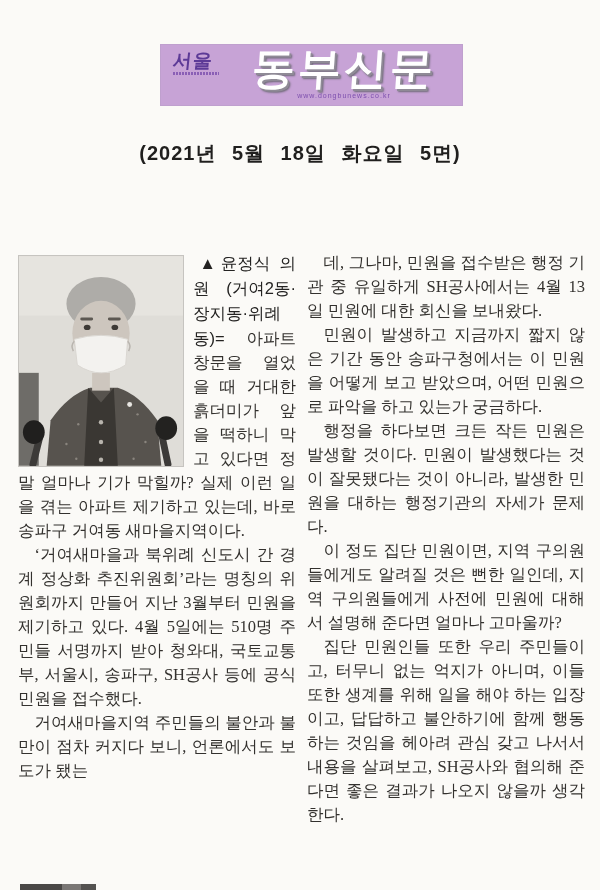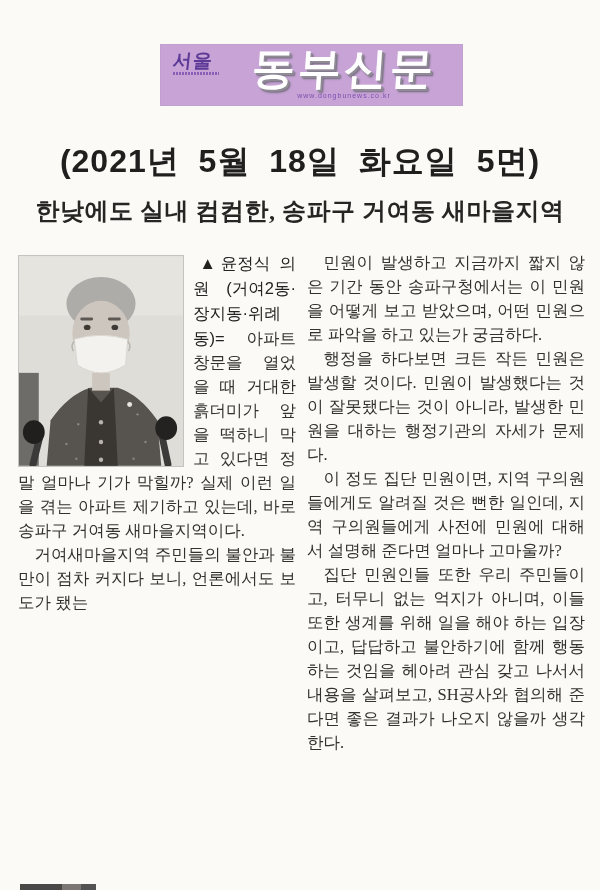--- a/index.html
+++ b/index.html
@@ -33,21 +33,21 @@
     white-space:nowrap;
   }
   .mast-site {
     font-family:"Liberation Sans","DejaVu Sans",sans-serif;
     font-size:7px; line-height:8px; color:#7d4fae; letter-spacing:1px; margin-top:1px;
   }
   
   .dateline {
     position:absolute; top:140px; left:0; width:100%; text-align:center;
     font-family:"Liberation Sans","DejaVu Sans",sans-serif; font-weight:bold;
-    font-size:32px; letter-spacing:1px; word-spacing:9px; color:#201f1e;
+    font-size:20px; letter-spacing:1px; word-spacing:9px; color:#201f1e;
   }
   .headline {
     position:absolute; top:195px; left:0; width:100%; text-align:center;
     margin:0; font-family:"Liberation Serif","DejaVu Serif",serif;
     font-size:24px; font-weight:600; letter-spacing:0.5px; color:#272523;
   }
   
   .columns {
     position:absolute; top:251px; left:18px; width:567px;
     display:flex; gap:11px;
@@ -85,21 +85,20 @@
       <div class="mast-smallprint"></div>
     </div>
     <div class="mast-main">
       <div class="mast-title">동부신문</div>
       <div class="mast-site">www.dongbunews.co.kr</div>
     </div>
   </div>
 
   <div class="dateline">(2021년 5월 18일 화요일 5면)</div>
 
-  <h1 class="headline">한낮에도 실내 컴컴한, 송파구 거여동 새마을지역</h1>
 
   <div class="columns">
 
     <div class="col">
       <div class="photo">
         <svg viewBox="0 0 166 212" xmlns="http://www.w3.org/2000/svg">
           <rect width="166" height="212" fill="#dfddd8"></rect>
           <rect x="0" y="0" width="166" height="60" fill="#e6e4df"></rect>
           <rect x="0" y="118" width="20" height="94" fill="#6e6c68"></rect>
           <g>
@@ -128,24 +127,26 @@
           </g>
           <g>
             <rect x="14" y="180" width="7" height="34" rx="3" fill="#3c3a38" transform="rotate(14 17 197)"></rect>
             <ellipse cx="15" cy="178" rx="11" ry="12" fill="#201f1e"></ellipse>
             <rect x="144" y="176" width="7" height="38" rx="3" fill="#3c3a38" transform="rotate(-12 147 195)"></rect>
             <ellipse cx="149" cy="174" rx="11" ry="12" fill="#232220"></ellipse>
           </g>
         </svg>
       </div>
       <p class="para lead"><span class="byline">▲윤정식 의원 (거여2동·장지동·위례동)=</span><span> 아파트 창문을 열었을 때 거대한 흙더미가 앞을 떡하니 막고 있다면 정말 얼마나 기가 막힐까? 실제 이런 일을 겪는 아파트 제기하고 있는데, 바로 송파구 거여동 새마을지역이다.</span></p>
+      <p class="para">‘거여새마을과 북위례 신도시 간 경계 정상화 추진위원회’라는 명칭의 위원회까지 만들어 지난 3월부터 민원을 제기하고 있다. 4월 5일에는 510명 주민들 서명까지 받아 청와대, 국토교통부, 서울시, 송파구, SH공사 등에 공식 민원을 접수했다.</p>
       <p class="para">거여새마을지역 주민들의 불안과 불만이 점차 커지다 보니, 언론에서도 보도가 됐는</p>
     </div>
 
     <div class="col">
+      <p class="para">데, 그나마, 민원을 접수받은 행정 기관 중 유일하게 SH공사에서는 4월 13일 민원에 대한 회신을 보내왔다.</p>
       <p class="para">민원이 발생하고 지금까지 짧지 않은 기간 동안 송파구청에서는 이 민원을 어떻게 보고 받았으며, 어떤 민원으로 파악을 하고 있는가 궁금하다.</p>
       <p class="para">행정을 하다보면 크든 작든 민원은 발생할 것이다. 민원이 발생했다는 것이 잘못됐다는 것이 아니라, 발생한 민원을 대하는 행정기관의 자세가 문제다.</p>
       <p class="para">이 정도 집단 민원이면, 지역 구의원들에게도 알려질 것은 뻔한 일인데, 지역 구의원들에게 사전에 민원에 대해서 설명해 준다면 얼마나 고마울까?</p>
       <p class="para">집단 민원인들 또한 우리 주민들이고, 터무니 없는 억지가 아니며, 이들 또한 생계를 위해 일을 해야 하는 입장이고, 답답하고 불안하기에 함께 행동하는 것임을 헤아려 관심 갖고 나서서 내용을 살펴보고, SH공사와 협의해 준다면 좋은 결과가 나오지 않을까 생각한다.</p>
     </div>
 
   </div>
 
   <div class="bottom-photo-edge"></div>
 

